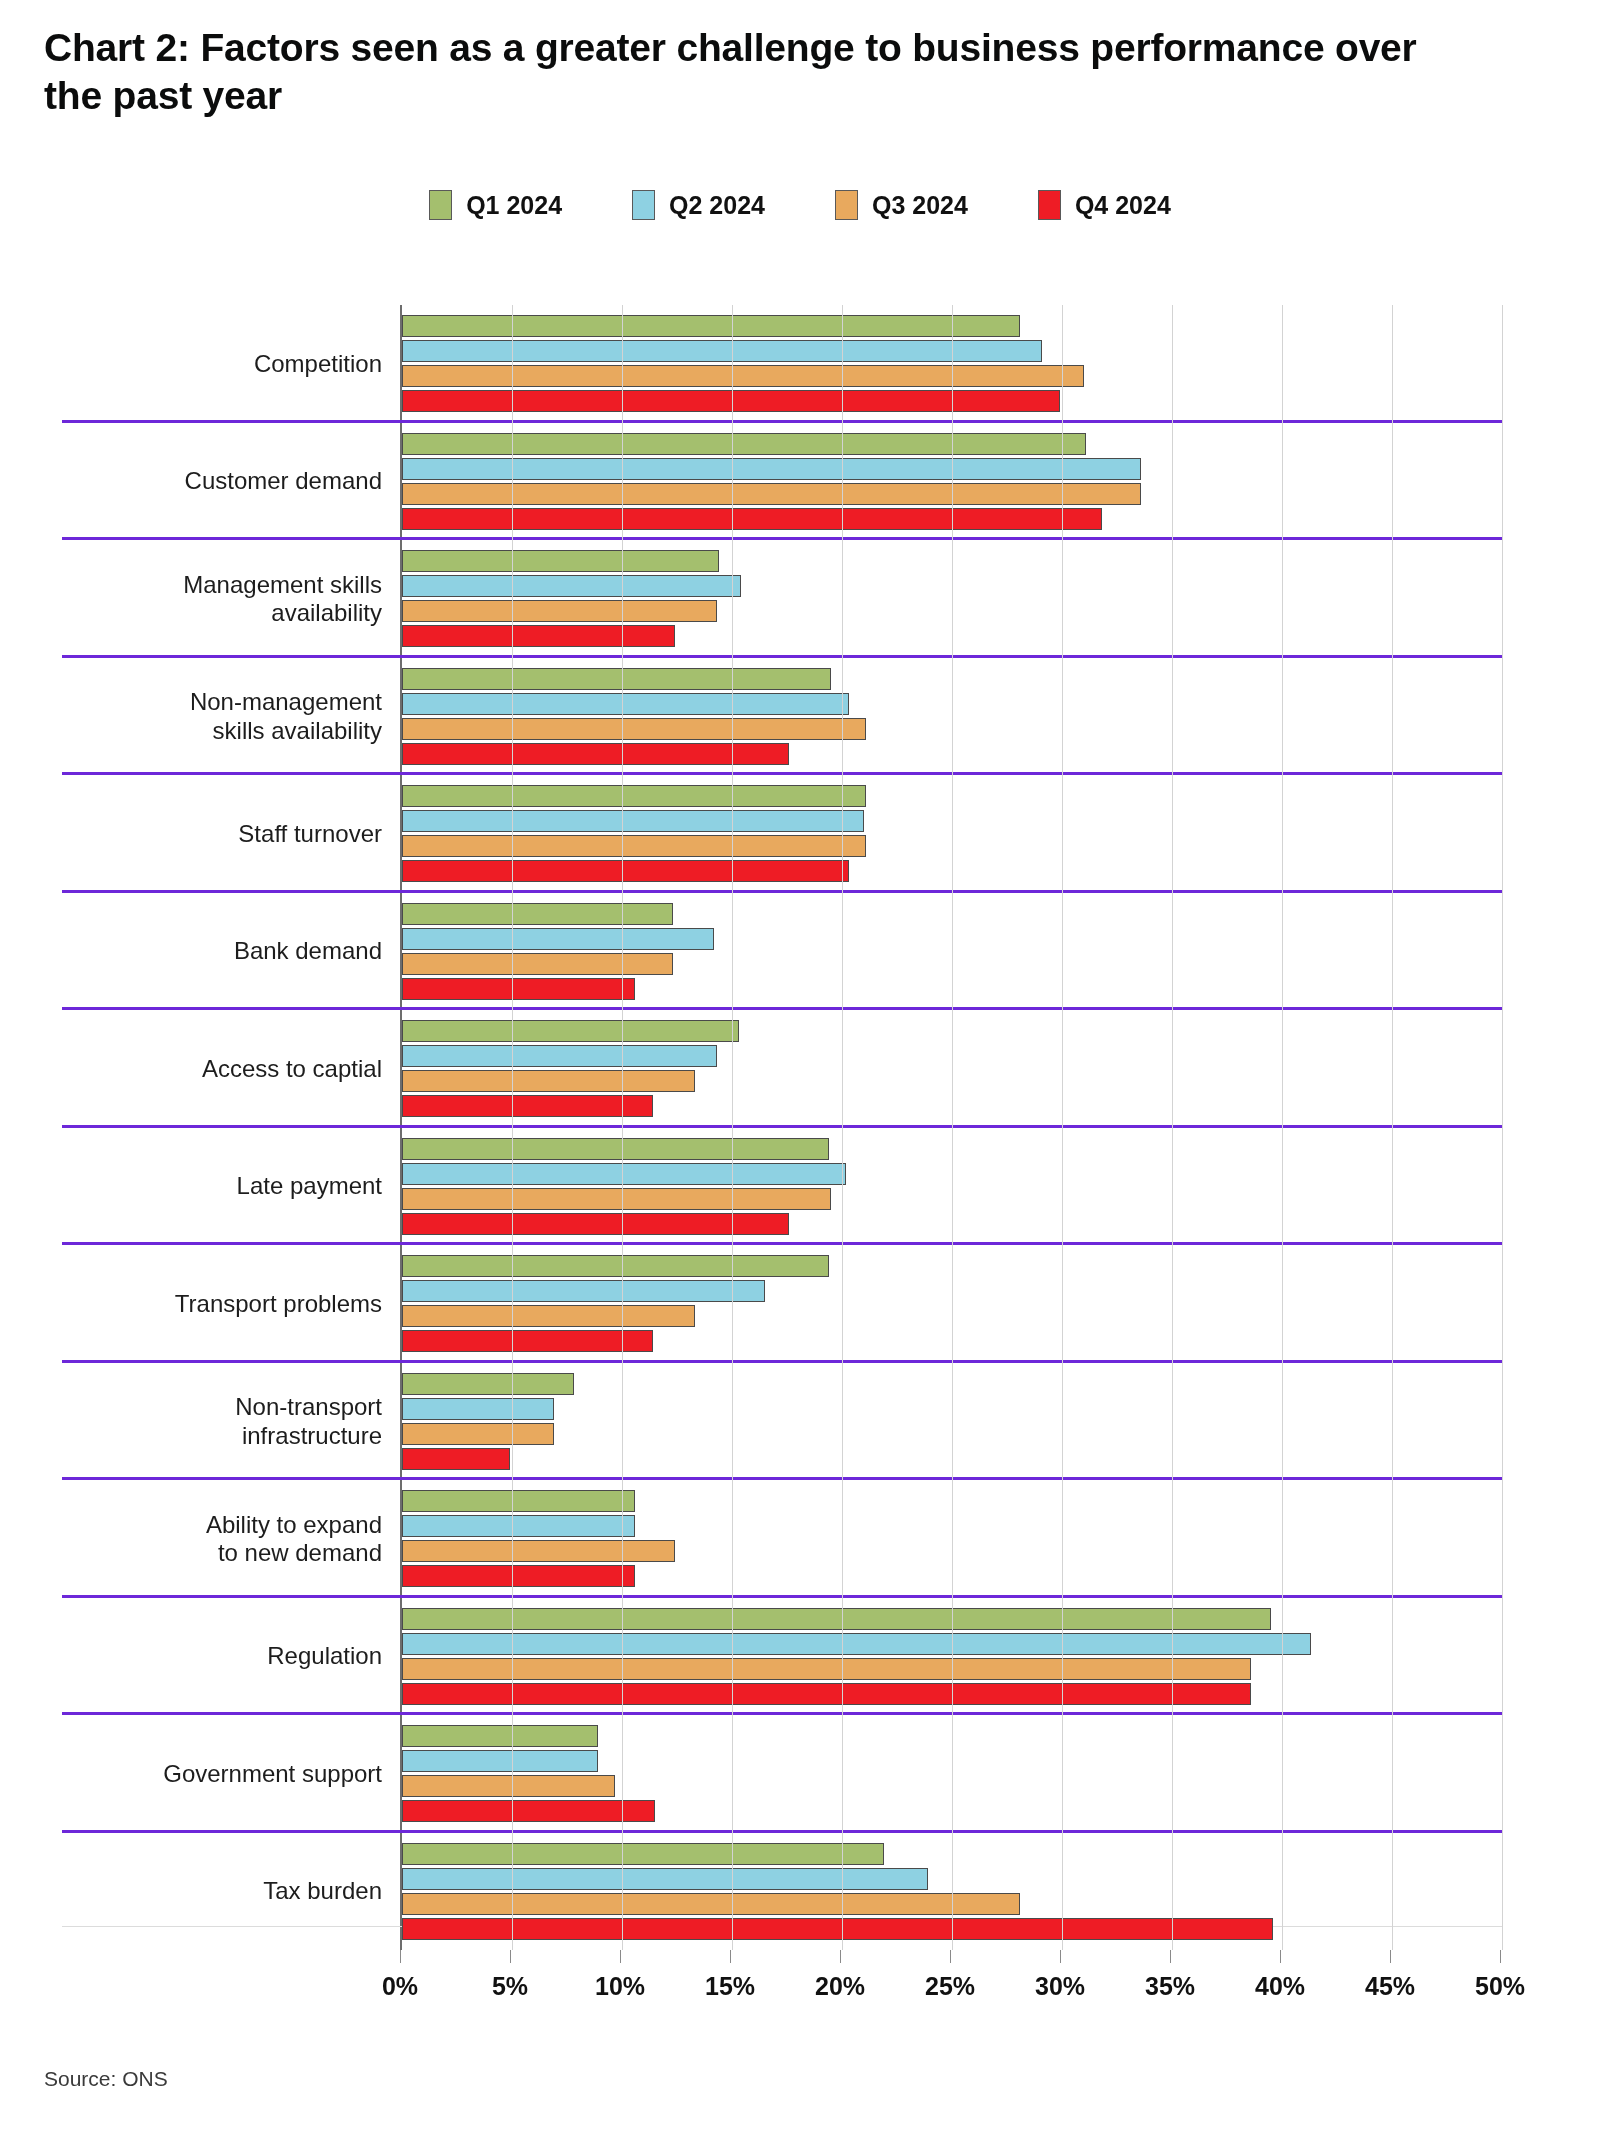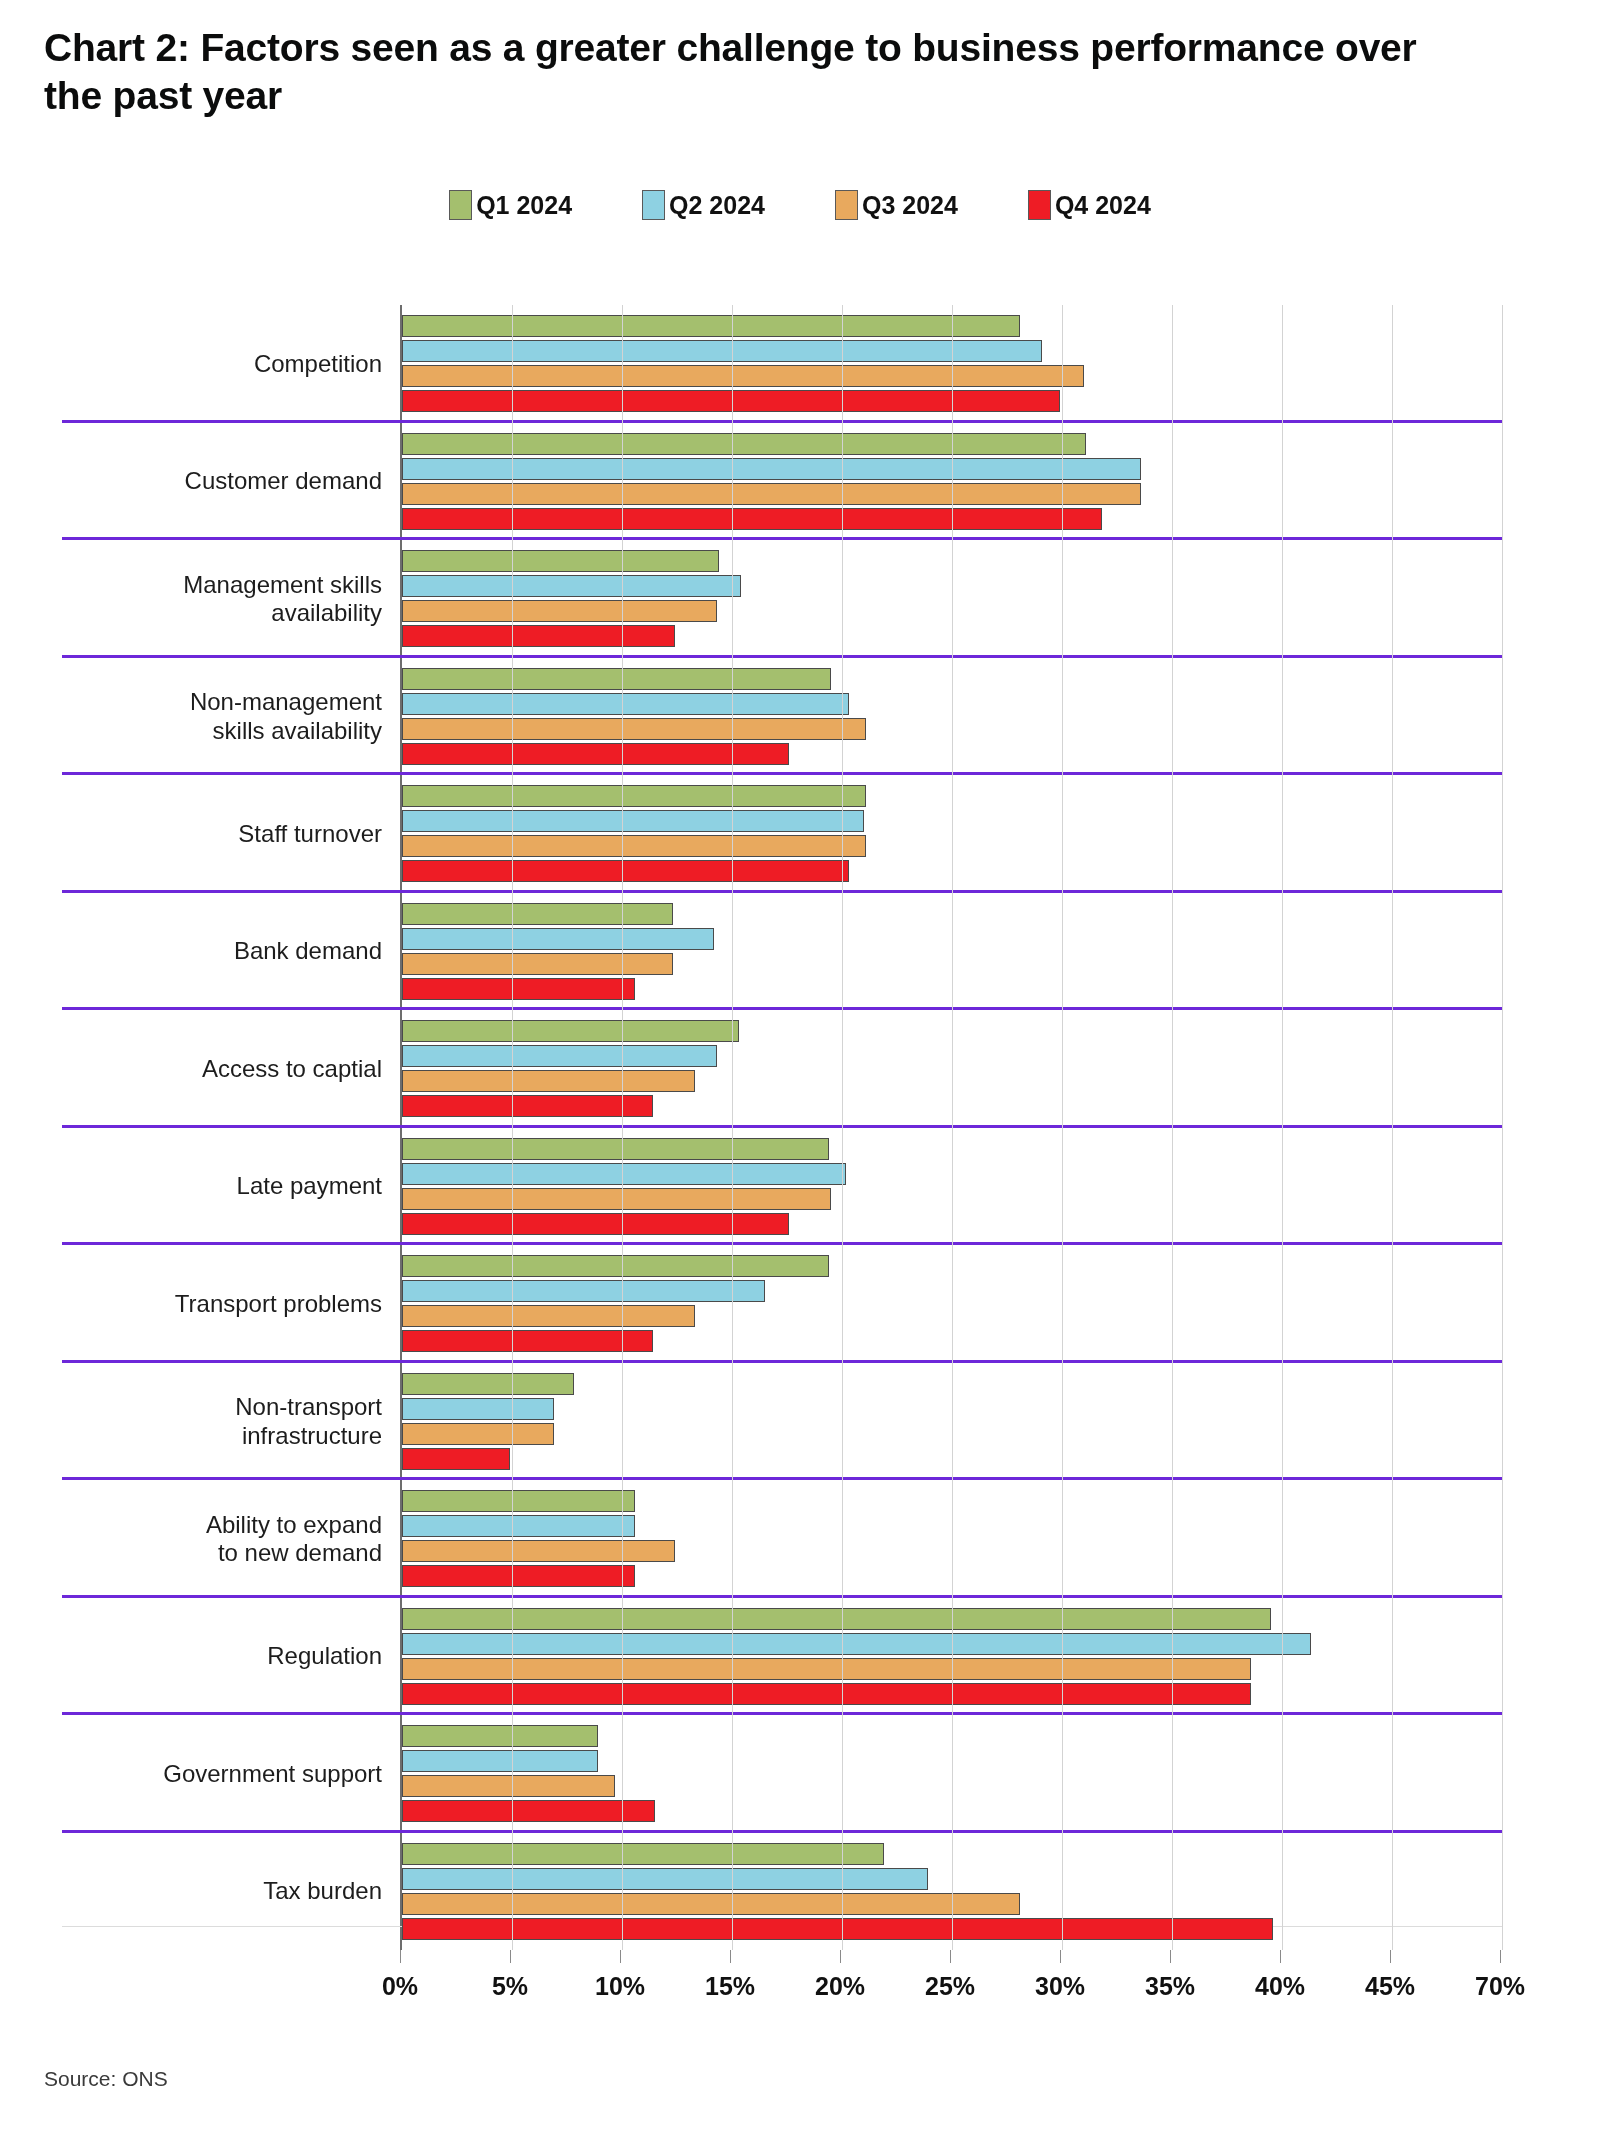--- a/index.html
+++ b/index.html
@@ -36,21 +36,21 @@
     left: 0;
     width: 1600px;
     display: flex;
     justify-content: center;
     align-items: center;
     gap: 70px;
   }
   .legend-item {
     display: flex;
     align-items: center;
-    gap: 4px;
+    gap: 14px;
   }
   .legend-swatch {
     width: 23px;
     height: 30px;
     border: 1px solid #595959;
   }
   .legend-label {
     font-size: 25px;
     font-weight: 700;
     color: #111;
@@ -367,17 +367,17 @@
       <div class="xtick-label" style="left: 550px;">25%</div>
       <div class="xtick-line" style="left: 660px;"></div>
       <div class="xtick-label" style="left: 660px;">30%</div>
       <div class="xtick-line" style="left: 770px;"></div>
       <div class="xtick-label" style="left: 770px;">35%</div>
       <div class="xtick-line" style="left: 880px;"></div>
       <div class="xtick-label" style="left: 880px;">40%</div>
       <div class="xtick-line" style="left: 990px;"></div>
       <div class="xtick-label" style="left: 990px;">45%</div>
       <div class="xtick-line" style="left: 1100px;"></div>
-      <div class="xtick-label" style="left: 1100px;">70%</div>
+      <div class="xtick-label" style="left: 1100px;">50%</div>
     </div>
 </div>
 
 <div id="source">Source: ONS</div>
 
 </body></html>

